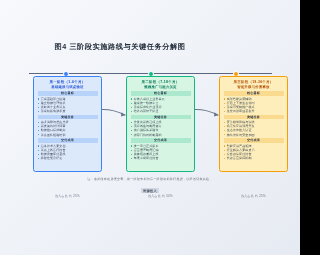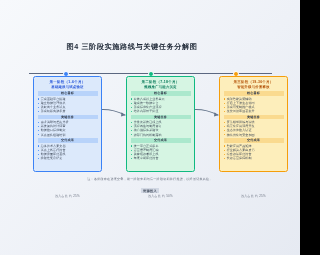--- a/index.html
+++ b/index.html
@@ -11,21 +11,20 @@
   #page{
     position:relative;width:300px;height:255px;
     background:linear-gradient(135deg,#f7f9fc 0%,#eef1f7 55%,#e6eaf2 100%);
     box-sizing:border-box;
   }
 
   
   #title-bar{
     position:absolute;left:0;top:42px;width:240px;
     text-align:center;
-    padding-left:12px;
   }
   #title-bar .title{
     font-size:7.2px;font-weight:bold;color:#1f2937;
     letter-spacing:.55px;line-height:10px;
     white-space:nowrap;
   }
 
   
   #timeline{
     position:absolute;left:29px;top:70px;width:243px;height:10px;

